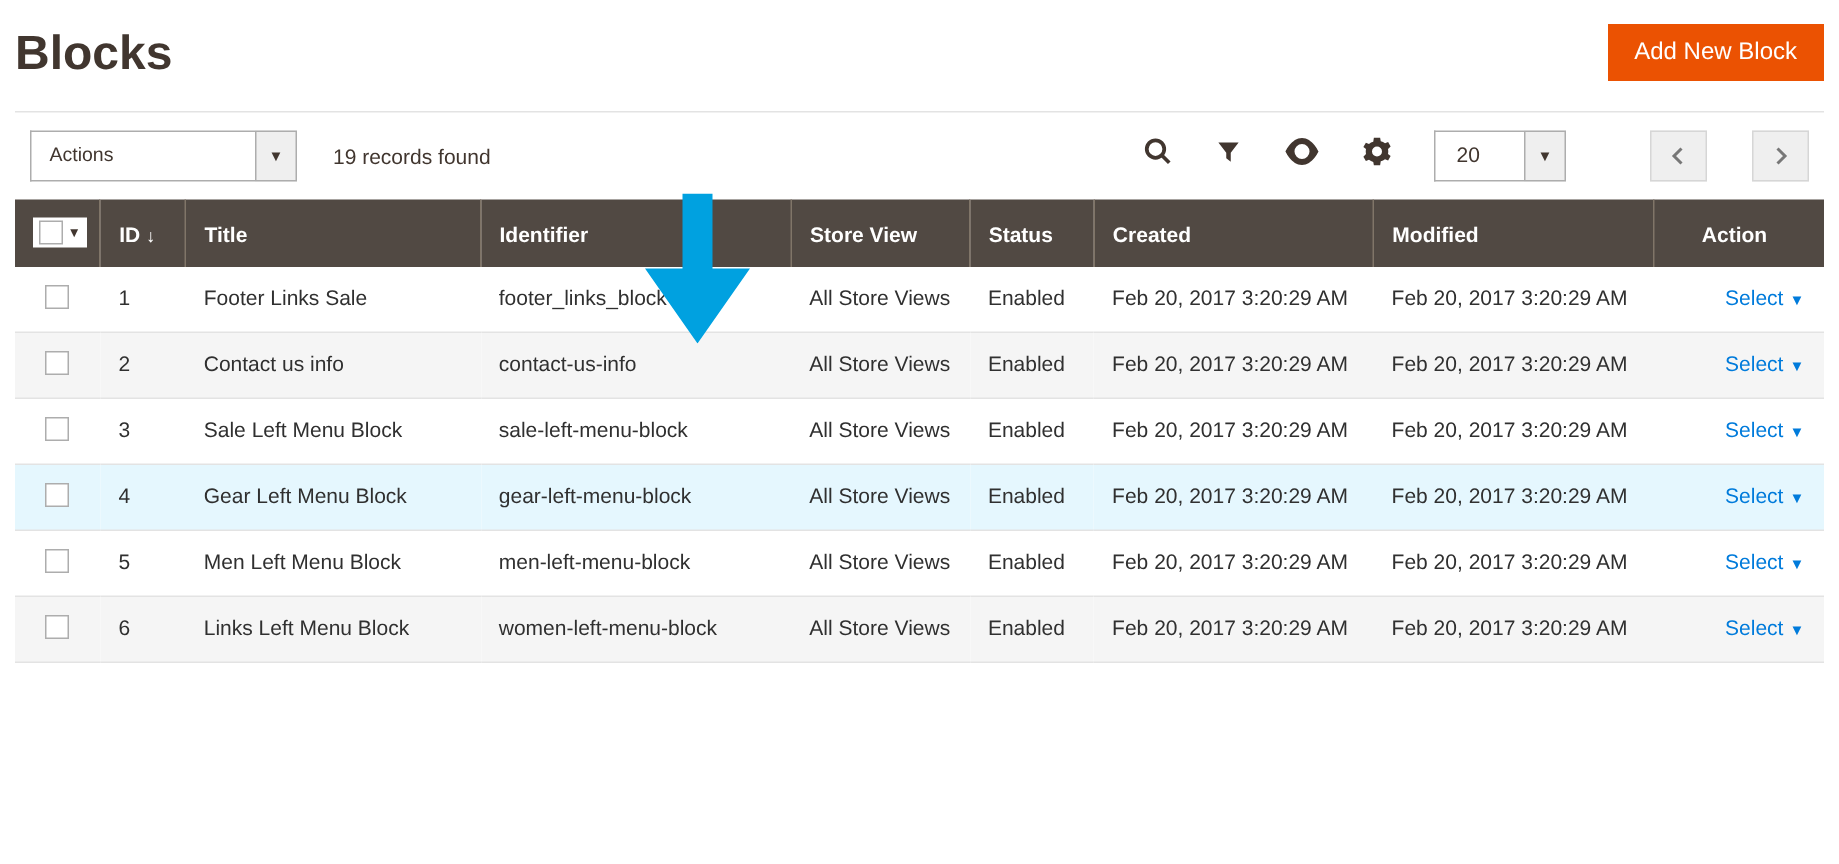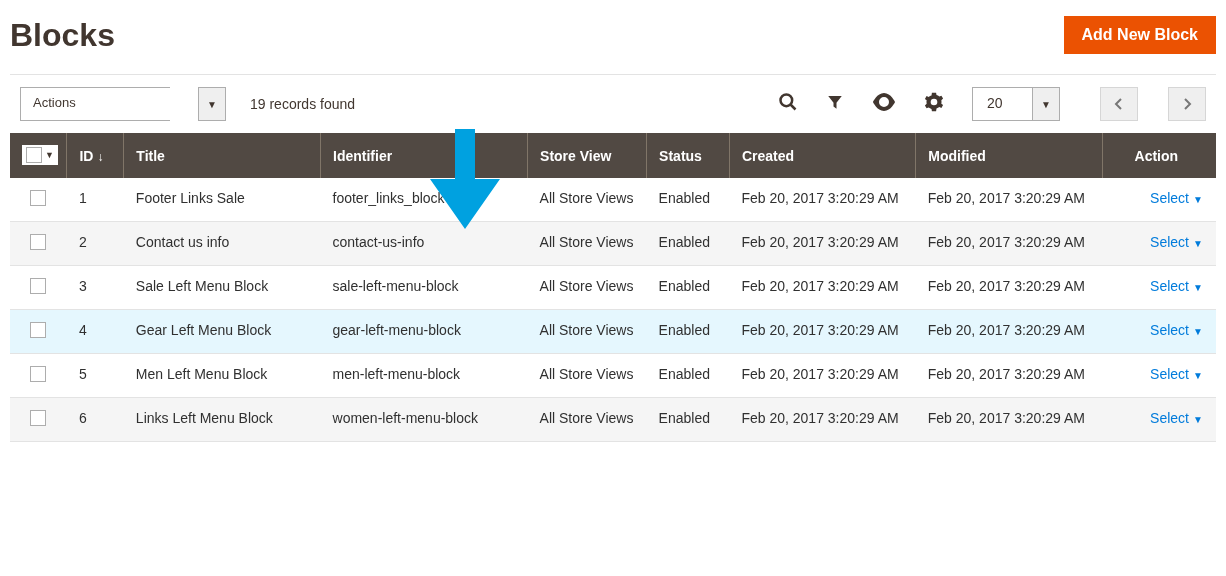--- a/index.html
+++ b/index.html
@@ -25,35 +25,34 @@
     font-size: 32px;
     font-weight: 700;
     color: #41362f;
   }
   .btn-primary {
     background: #eb5202;
     color: #fff;
     border: none;
     padding: 10px 18px;
     font-size: 16px;
-    font-weight: 700;
+    font-weight: 400;
     cursor: pointer;
     margin-left: 16px;
   }
   .toolbar {
     display: flex;
     align-items: center;
     background: #fff;
     padding: 12px 10px;
     border-top: 1px solid #e3e3e3;
   }
   .actions-select {
     display: flex;
     height: 34px;
-    gap: 28px;
   }
   .actions-select .sel-label {
     border: 1px solid #adadad;
     border-right: none;
     padding: 7px 12px;
     min-width: 150px;
     background: #fff;
     font-size: 13px;
   }
   .actions-select .sel-caret {
@@ -80,21 +79,21 @@
     margin-right: 28px;
   }
   .toolbar-icons .ticon {
     font-size: 20px;
     color: #41362f;
     cursor: pointer;
   }
   .pager-select {
     display: flex;
     height: 34px;
-    margin-right: 40px;
+    margin-right: 56px;
   }
   .pager-select .pg-val {
     border: 1px solid #adadad;
     border-right: none;
     padding: 7px 14px;
     background: #fff;
     min-width: 60px;
   }
   .pager-select .pg-caret {
     border: 1px solid #adadad;

